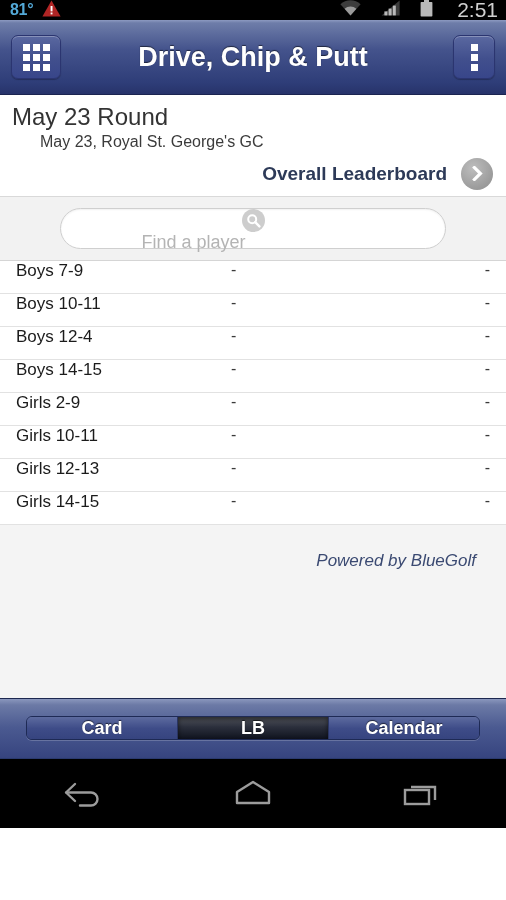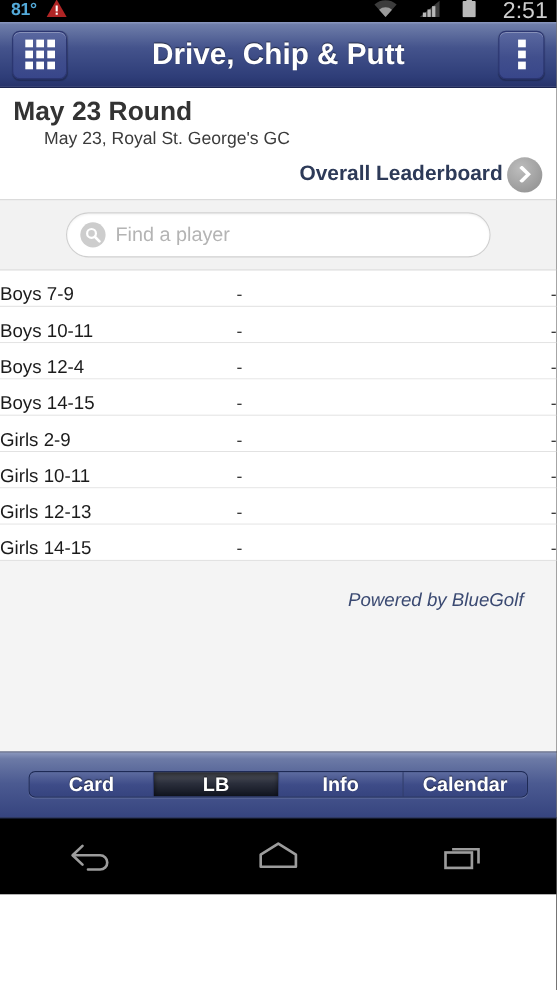--- a/index.html
+++ b/index.html
@@ -16,21 +16,21 @@
     height:20px; background:#000; display:flex; align-items:center;
     padding:0 8px 0 10px; color:#d8d8d8;
   }
   .sb-temp { color:#53a9d8; font-size:16px; font-weight:bold; letter-spacing:-0.3px; }
   .sb-warn { margin-left:9px; display:block; }
   .sb-right { margin-left:auto; display:flex; align-items:center; gap:20px; }
   .sb-clock { font-size:21px; color:#cfcfcf; letter-spacing:0px; margin-left:4px; }
 
   
   .appbar {
-    height:60px;
+    height:75px;
     background:linear-gradient(to bottom, #8d9ac1 0%, #6e7da9 4%, #44538c 40%, #2e3d78 85%, #27336a 100%);
     border-bottom:1px solid #1b2450;
     display:flex; align-items:center; padding:0 11px; position:relative;gap:29px;
   }
   .hdr-btn {
     width:50px; height:44px; border-radius:7px;
     background:linear-gradient(to bottom,#5a68a0,#414f8d 55%,#38468a);
     border:1px solid #2b3570;
     box-shadow:inset 0 1px 0 rgba(255,255,255,.28), 0 1px 1px rgba(0,0,0,.25);
     display:flex; align-items:center; justify-content:center; cursor:pointer;
@@ -41,60 +41,61 @@
   .dots-icon i { display:block; width:7px; height:7px; background:#fff; }
   .app-title {
     position:absolute; left:0; right:0; text-align:center;
     font-size:27px; font-weight:bold; color:#fff;
     text-shadow:0 -1px 1px rgba(0,0,0,.55); pointer-events:none;
   }
   .hdr-btn.right { margin-left:auto; width:42px; }
 
   
   .roundinfo { background:#fff; padding:8px 12px 6px 12px; }
-  .round-title { font-size:24px; color:#333; font-weight:bold; line-height:1.2; }
+  .round-title { font-size:24px; color:#333; font-weight:normal; line-height:1.2; }
   .round-sub { font-size:16px; color:#3b3b3b; margin-top:1px;margin-left:28px; }
   .lb-row { display:flex; align-items:center; justify-content:flex-end; margin-top:7px; padding-right:1px; }
-  .lb-label { font-size:19px; font-weight:bold; color:#2d3a58; margin-right:4px; }
+  .lb-label { font-size:19px; font-weight:bold; color:#2d3a58; margin-right:14px; }
   .chev-btn {
     width:32px; height:32px; border-radius:50%;
     background:radial-gradient(circle at 38% 32%, #bdbdbd, #9a9a9a 72%, #8f8f8f);
     display:flex; align-items:center; justify-content:center; cursor:pointer;
   }
 
   
   .searchwrap {
     background:#f2f2f2; border-top:1px solid #d9d9d9; border-bottom:1px solid #d5d5d5;
     padding:11px 60px;
   }
   .searchbox {
     height:41px; background:#fff; border:1px solid #cfcfcf; border-radius:21px;
     display:flex; align-items:center; padding:0 12px;
     box-shadow:inset 0 1px 2px rgba(0,0,0,.06);
+    flex-direction:column;
   }
   .mag {
     width:23px; height:23px; border-radius:50%; background:#cdcdcd;
     display:flex; align-items:center; justify-content:center; flex:none;
   }
   .search-ph { border:none; outline:none; flex:1; font-size:18px; color:#333;
     background:transparent; margin-left:9px; font-family:inherit; }
   .search-ph::placeholder { color:#b4b4b4; }
 
   
   .thead {
     background:#ececec; border-bottom:1px solid #cfcfcf;
     display:flex; align-items:center; height:27px; padding:0 12px;
   }
   .thead div { font-size:15px; color:#4a5878; letter-spacing:.4px; }
   .c-div { flex:0 0 215px; }
   .c-lead { flex:1; }
   .c-tot { flex:0 0 80px; text-align:right; }
 
   .trow {
-    display:flex; align-items:flex-end; height:33px; padding:0 0;
+    display:flex; align-items:flex-start; height:33px; padding:0 16px;
     border-bottom:1px solid #e2e2e2; background:#fff; cursor:pointer;
   }
   .trow .c-div { font-size:17px; color:#1b1b1b; }
   .trow .c-lead { font-size:16px; color:#3a3a3a; }
   .trow .c-tot { font-size:16px; color:#3a3a3a; }
 
   .tbody-fill { background:#f4f4f4; height:173px; position:relative; }
   .powered {
     position:absolute; right:30px; top:26px;
     font-size:17px; font-style:italic; color:#3b4a72;text-align:center;
@@ -263,21 +264,20 @@
     </div>
 
   <div class="tbody-fill">
     <div class="powered">Powered by BlueGolf</div>
   </div>
 
   <div class="tabbar">
     <div class="segment" id="segment">
         <div class="seg">Card</div>
         <div class="seg active">LB</div>
-        <div class="seg">Info</div>
         <div class="seg">Calendar</div>
       </div>
   </div>
 
   <div class="navbar">
     <div class="navbtn">
       <svg width="46" height="28" viewBox="0 0 46 28">
         <path d="M14 5 L5 13.5 L14 22" stroke="#9c9c9c" stroke-width="2.4" fill="none" stroke-linecap="round" stroke-linejoin="round"></path>
         <path d="M5.5 13.5 H30 a6.5 6.5 0 0 1 0 13 H19" stroke="#9c9c9c" stroke-width="2.4" fill="none" stroke-linecap="round" stroke-linejoin="round"></path>
       </svg>

